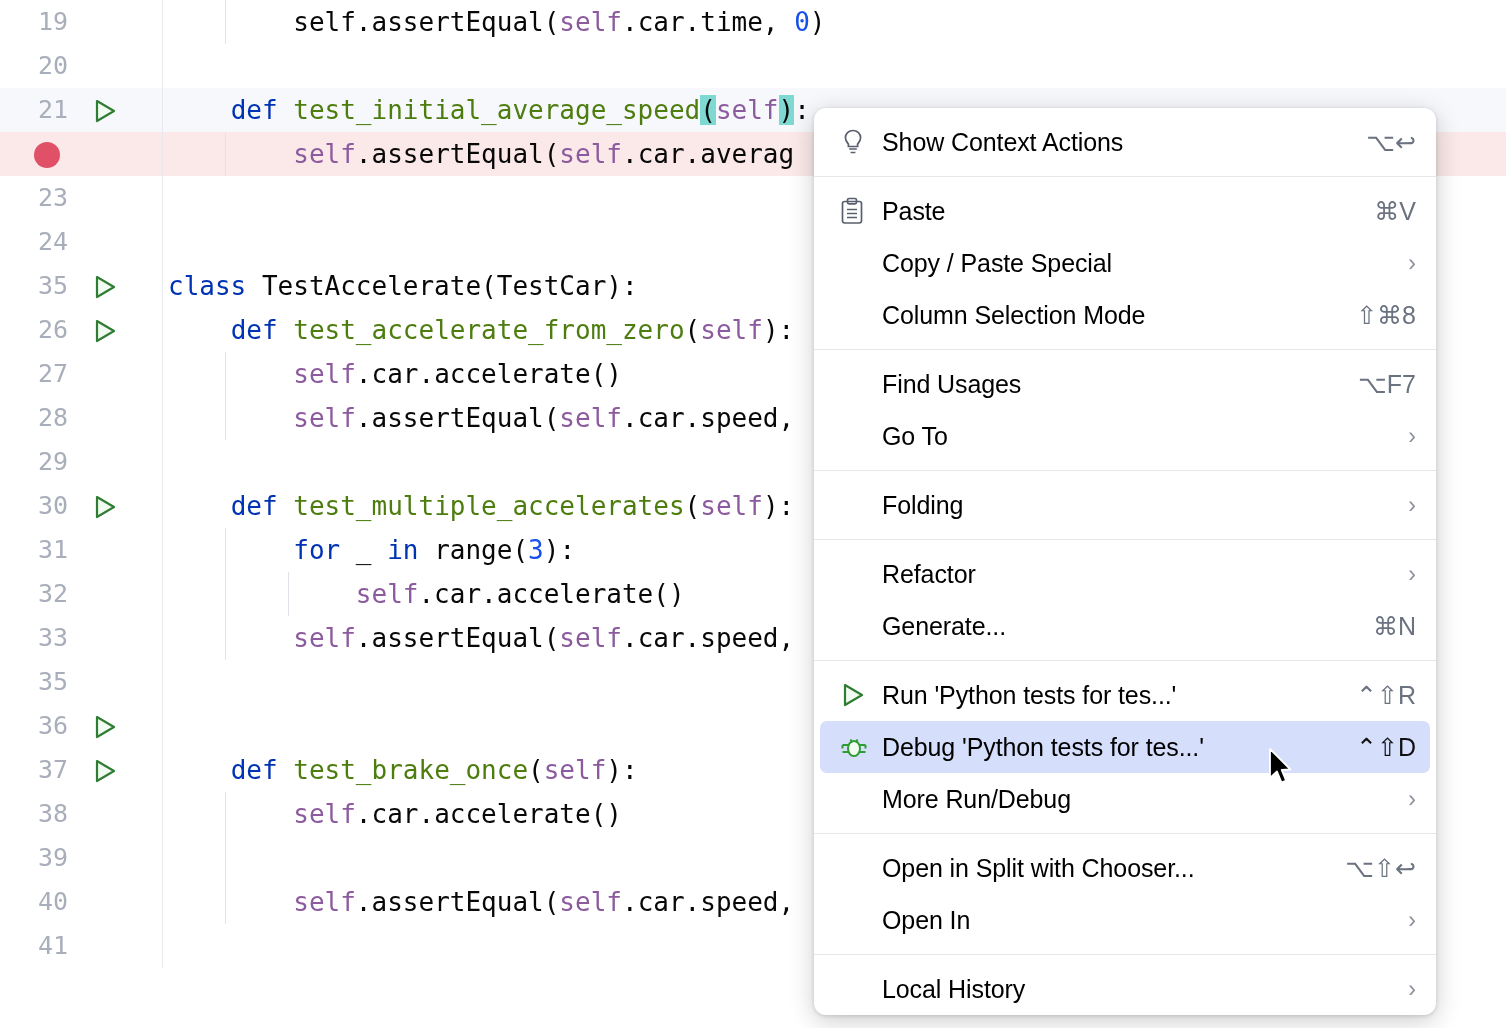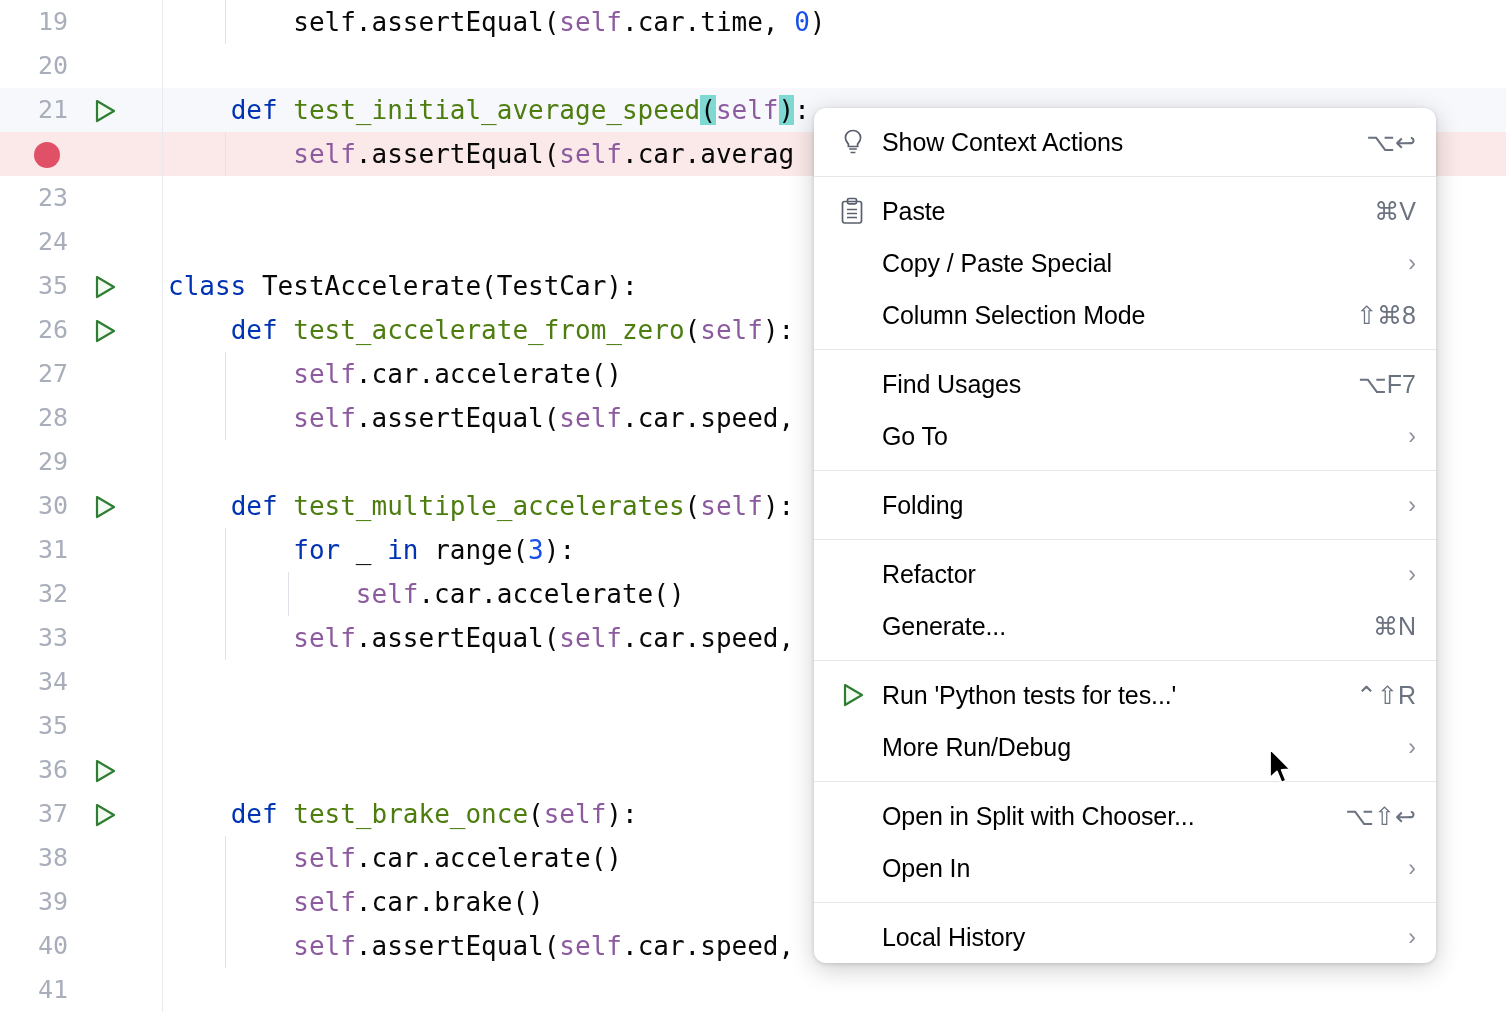--- a/index.html
+++ b/index.html
@@ -182,30 +182,29 @@
           </svg></div><div class="gutter-sep"></div><span class="code-text"><span class="plain">    </span><span class="kw">def</span><span class="plain"> </span><span class="fn">test_accelerate_from_zero</span><span class="plain">(</span><span class="self">self</span><span class="plain">):</span></span></div>
       <div class="code-line"><span class="gutter-num">27</span><div class="gutter-sep"></div><div class="indent-guide" style="left: 225.48px;"></div><span class="code-text"><span class="plain">        </span><span class="self">self</span><span class="plain">.car.accelerate()</span></span></div>
       <div class="code-line"><span class="gutter-num">28</span><div class="gutter-sep"></div><div class="indent-guide" style="left: 225.48px;"></div><span class="code-text"><span class="plain">        </span><span class="self">self</span><span class="plain">.assertEqual(</span><span class="self">self</span><span class="plain">.car.speed,</span></span></div>
       <div class="code-line"><span class="gutter-num">29</span><div class="gutter-sep"></div><span class="code-text"></span></div>
       <div class="code-line"><span class="gutter-num">30</span><div class="gutter-run"><svg width="26" height="26" viewBox="0 0 26 26">
             <path d="M5,3 L22,13 L5,23 Z" fill="#f2fbf2" stroke="#2e7d32" stroke-width="2.2" stroke-linejoin="round"></path>
           </svg></div><div class="gutter-sep"></div><span class="code-text"><span class="plain">    </span><span class="kw">def</span><span class="plain"> </span><span class="fn">test_multiple_accelerates</span><span class="plain">(</span><span class="self">self</span><span class="plain">):</span></span></div>
       <div class="code-line"><span class="gutter-num">31</span><div class="gutter-sep"></div><div class="indent-guide" style="left: 225.48px;"></div><span class="code-text"><span class="plain">        </span><span class="kw">for</span><span class="plain"> _ </span><span class="kw">in</span><span class="plain"> </span><span class="plain">range</span><span class="plain">(</span><span class="num">3</span><span class="plain">):</span></span></div>
       <div class="code-line"><span class="gutter-num">32</span><div class="gutter-sep"></div><div class="indent-guide" style="left: 225.48px;"></div><div class="indent-guide" style="left: 287.96px;"></div><span class="code-text"><span class="plain">            </span><span class="self">self</span><span class="plain">.car.accelerate()</span></span></div>
       <div class="code-line"><span class="gutter-num">33</span><div class="gutter-sep"></div><div class="indent-guide" style="left: 225.48px;"></div><span class="code-text"><span class="plain">        </span><span class="self">self</span><span class="plain">.assertEqual(</span><span class="self">self</span><span class="plain">.car.speed,</span></span></div>
-      <div class="code-line"><span class="gutter-num">34</span><div class="gutter-sep"></div><span class="code-text"></span></div>
       <div class="code-line"><span class="gutter-num">35</span><div class="gutter-sep"></div><span class="code-text"></span></div>
       <div class="code-line"><span class="gutter-num">36</span><div class="gutter-run"><svg width="26" height="26" viewBox="0 0 26 26">
             <path d="M5,3 L22,13 L5,23 Z" fill="#f2fbf2" stroke="#2e7d32" stroke-width="2.2" stroke-linejoin="round"></path>
           </svg></div><div class="gutter-sep"></div></div>
       <div class="code-line"><span class="gutter-num">37</span><div class="gutter-run"><svg width="26" height="26" viewBox="0 0 26 26">
             <path d="M5,3 L22,13 L5,23 Z" fill="#f2fbf2" stroke="#2e7d32" stroke-width="2.2" stroke-linejoin="round"></path>
           </svg></div><div class="gutter-sep"></div><span class="code-text"><span class="plain">    </span><span class="kw">def</span><span class="plain"> </span><span class="fn">test_brake_once</span><span class="plain">(</span><span class="self">self</span><span class="plain">):</span></span></div>
       <div class="code-line"><span class="gutter-num">38</span><div class="gutter-sep"></div><div class="indent-guide" style="left: 225.48px;"></div><span class="code-text"><span class="plain">        </span><span class="self">self</span><span class="plain">.car.accelerate()</span></span></div>
-      <div class="code-line"><span class="gutter-num">39</span><div class="gutter-sep"></div><div class="indent-guide" style="left: 225.48px;"></div><span class="code-text"><span class="plain">        </span><span class="self">self</span><span class="plain">.car.brake()</span></span></div>
+      <div class="code-line"><span class="gutter-num">39</span><div class="gutter-sep"></div><div class="indent-guide" style="left: 225.48px;"></div></div>
       <div class="code-line"><span class="gutter-num">40</span><div class="gutter-sep"></div><div class="indent-guide" style="left: 225.48px;"></div><span class="code-text"><span class="plain">        </span><span class="self">self</span><span class="plain">.assertEqual(</span><span class="self">self</span><span class="plain">.car.speed,</span></span></div>
       <div class="code-line"><span class="gutter-num">41</span><div class="gutter-sep"></div><span class="code-text"></span></div>
     </div>
 
   <div id="context-menu">
       <div class="menu-item">
         <span class="mi-icon">
           <svg width="26" height="28" viewBox="0 0 26 28">
             <path d="M13,2.5c-4.4,0-7.6,3.3-7.6,7.3c0,2.9,1.9,4.8,3,6.3v2.4h9.2v-2.4c1.1-1.5,3-3.4,3-6.3C20.6,5.8,17.4,2.5,13,2.5z" fill="none" stroke="#595f6e" stroke-width="1.7"></path>
             <line x1="9.2" y1="21" x2="16.8" y2="21" stroke="#595f6e" stroke-width="1.7"></line>
@@ -270,20 +269,37 @@
       <div class="menu-sep"></div>
       <div class="menu-item">
         <span class="mi-icon">
           <svg width="26" height="26" viewBox="0 0 26 26">
             <path d="M5,3 L22,13 L5,23 Z" fill="#f2fbf2" stroke="#2e7d32" stroke-width="2.2" stroke-linejoin="round"></path>
           </svg>
         </span>
         <span class="mi-label">Run 'Python tests for tes...'</span>
         <span class="mi-shortcut">⌃⇧R</span>
       </div>
+      <div class="menu-item selected" style="background: rgb(213, 222, 250);">
+        <span class="mi-icon">
+          <svg width="28" height="28" viewBox="0 0 28 28">
+            <ellipse cx="14" cy="15.5" rx="6" ry="7.6" fill="#f2fbf2" stroke="#2e9b33" stroke-width="2"></ellipse>
+            <line x1="8" y1="12" x2="2.5" y2="12" stroke="#2e9b33" stroke-width="2"></line>
+            <line x1="20" y1="12" x2="25.5" y2="12" stroke="#2e9b33" stroke-width="2"></line>
+            <line x1="8" y1="19" x2="2.5" y2="19" stroke="#2e9b33" stroke-width="2"></line>
+            <line x1="20" y1="19" x2="25.5" y2="19" stroke="#2e9b33" stroke-width="2"></line>
+            <line x1="2.5" y1="12" x2="2.5" y2="15.5" stroke="#2e9b33" stroke-width="2"></line>
+            <line x1="25.5" y1="12" x2="25.5" y2="15.5" stroke="#2e9b33" stroke-width="2"></line>
+            <line x1="10.5" y1="6.5" x2="12" y2="9.5" stroke="#2e9b33" stroke-width="2"></line>
+            <line x1="17.5" y1="6.5" x2="16" y2="9.5" stroke="#2e9b33" stroke-width="2"></line>
+          </svg>
+        </span>
+        <span class="mi-label">Debug 'Python tests for tes...'</span>
+        <span class="mi-shortcut">⌃⇧D</span>
+      </div>
       <div class="menu-item">
         <span class="mi-icon"></span>
         <span class="mi-label">More Run/Debug</span>
         <span class="mi-arrow">›</span>
       </div>
       <div class="menu-sep"></div>
       <div class="menu-item">
         <span class="mi-icon"></span>
         <span class="mi-label">Open in Split with Chooser...</span>
         <span class="mi-shortcut">⌥⇧↩</span>

